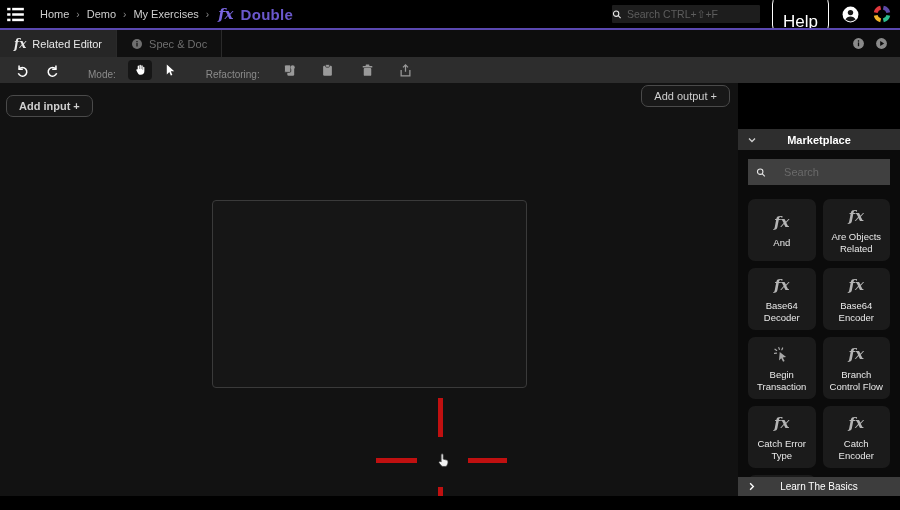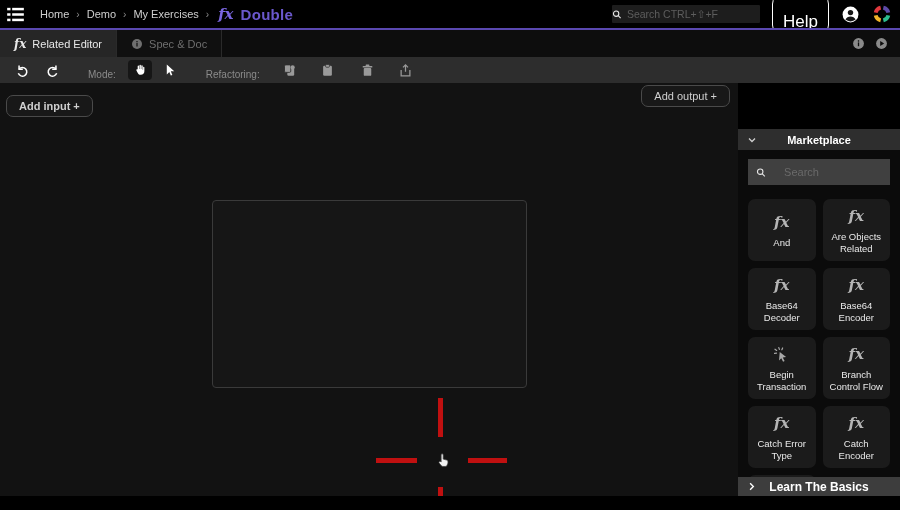--- a/index.html
+++ b/index.html
@@ -58,21 +58,21 @@
   .panel-search svg { color:#e8e8e8; }
   .panel-search input { background:transparent; border:none; outline:none; color:#ddd; font-size:11px; width:100%; font-family:"Liberation Sans", sans-serif; }
   .panel-search input::placeholder { color:#6a6a6a; }
   .cards { flex:1; display:grid; grid-template-columns:1fr 1fr; gap:7px; padding:8px 10px 6px; overflow:hidden; align-content:start; }
   .card { background:#1b1b1b; border-radius:7px; height:62px; display:flex; flex-direction:column; align-items:center; justify-content:center; gap:5px; cursor:pointer; padding:4px 3px; }
   .card-icon { color:#a8a8a8; height:20px; display:flex; align-items:center; justify-content:center; }
   .card-fx { font-family:"DejaVu Serif", serif; font-style:italic; font-weight:bold; font-size:15px; color:#b5b5b5; }
   .card-label { color:#e9e9e9; font-size:9.5px; text-align:center; line-height:1.18; }
   .panel-footer { height:19px; background:#3d3d3d; display:flex; align-items:center; flex:0 0 auto; position:relative; cursor:pointer; }
   .panel-footer .chev { position:absolute; left:8px; color:#fff; display:flex; }
-  .footer-label { width:100%; text-align:center; color:#fff; font-size:12px; font-weight:bold; }
+  .footer-label { width:100%; text-align:center; color:#fff; font-size:10px; font-weight:normal; }
 </style>
 </head>
 <body>
 
 <div class="app">
 
   <div class="navbar">
     <div class="hamburger">
       <svg width="17" height="15" viewBox="0 0 20 18" fill="currentColor">
         <rect x="0" y="1" width="4" height="3"></rect>

